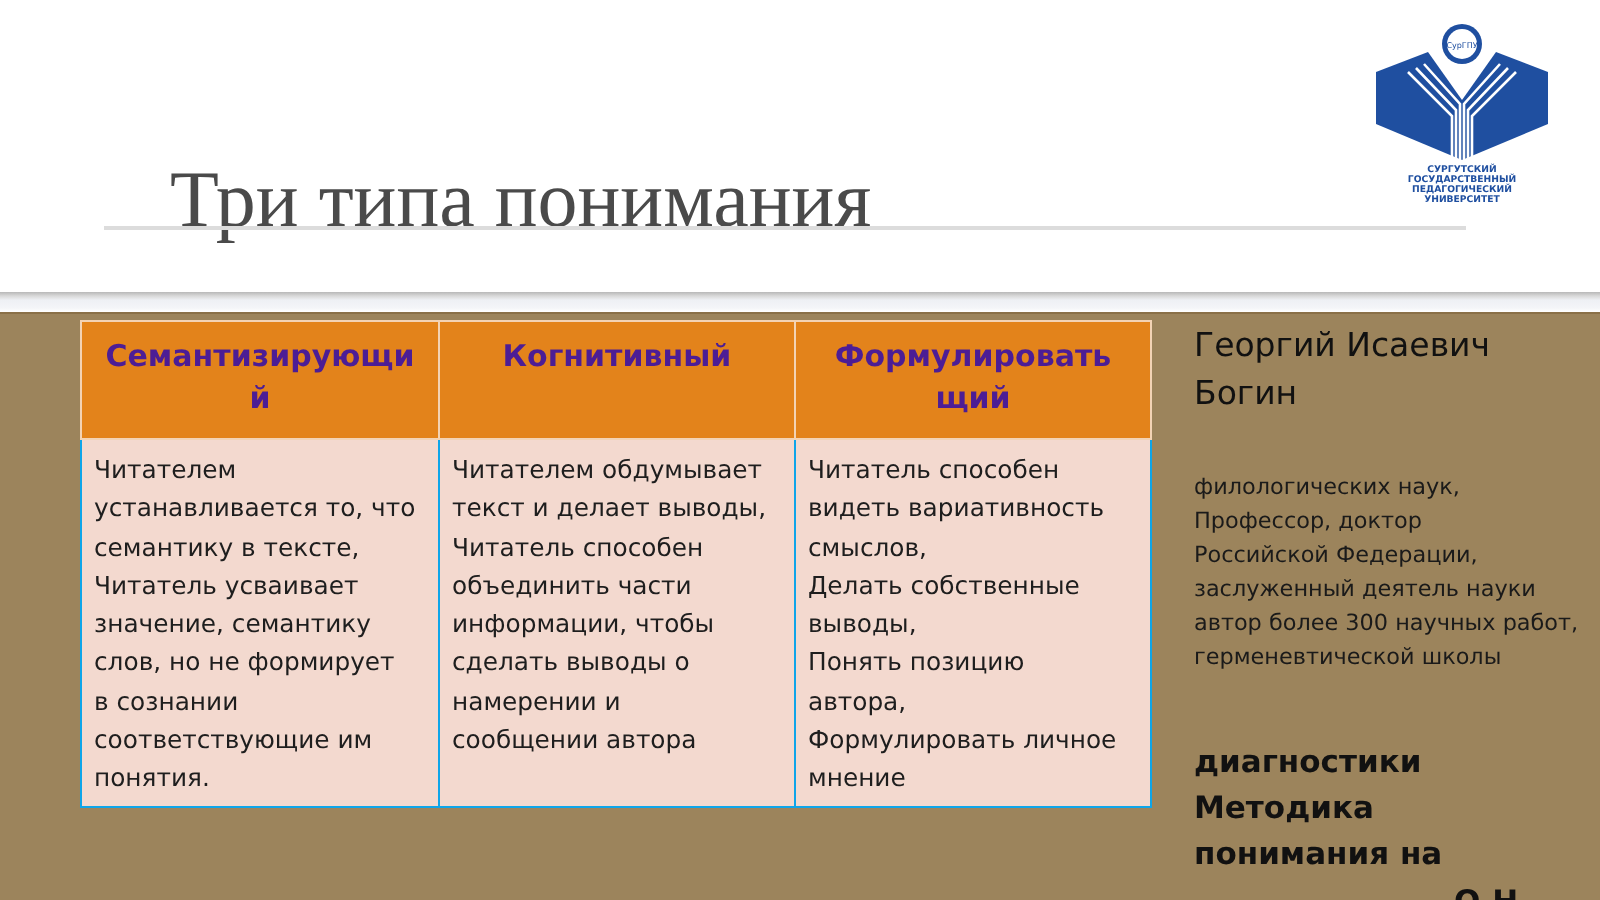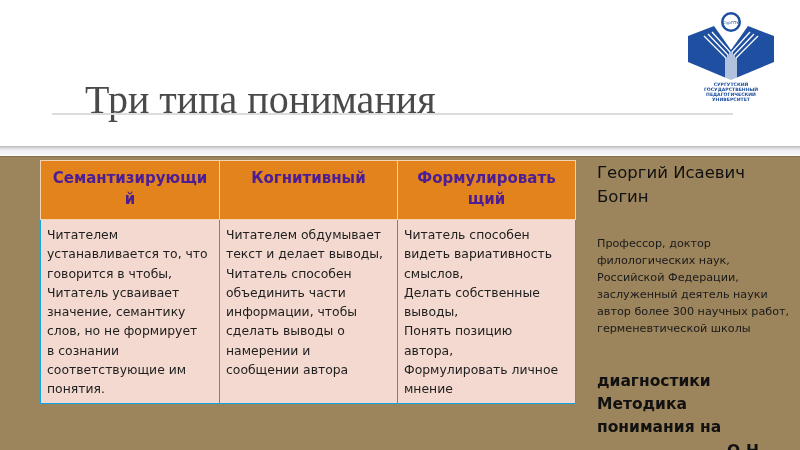--- a/index.html
+++ b/index.html
@@ -107,21 +107,21 @@
         <span class="line">Формулировать</span><br>
         <span class="line">щий</span>
       </th>
     </tr>
   </thead>
   <tbody>
     <tr>
       <td>
         <span class="line">Читателем</span>
         <span class="line">устанавливается то, что</span>
-        <span class="line">говорится в чтобы,</span>
+        <span class="line">семантику в тексте,</span>
         <span class="line">Читатель усваивает</span>
         <span class="line">значение, семантику</span>
         <span class="line">слов, но не формирует</span>
         <span class="line">в сознании</span>
         <span class="line">соответствующие им</span>
         <span class="line">понятия.</span>
       </td>
       <td>
         <span class="line">Читателем обдумывает</span>
         <span class="line">текст и делает выводы,</span>
@@ -146,22 +146,22 @@
     </tr>
   </tbody>
 </table>
 
 <div class="side">
   <div class="name">
     <span class="line">Георгий Исаевич</span>
     <span class="line">Богин</span>
   </div>
   <div class="bio">
+    <span class="line">филологических наук,</span>
     <span class="line">Профессор, доктор</span>
-    <span class="line">филологических наук,</span>
     <span class="line">Российской Федерации,</span>
     <span class="line">заслуженный деятель науки</span>
     <span class="line">автор более 300 научных работ,</span>
     <span class="line">герменевтической школы</span>
   </div>
   <div class="method">
     <span class="line">диагностики</span>
     <span class="line">Методика</span>
     <span class="line">понимания на</span>
   </div>

